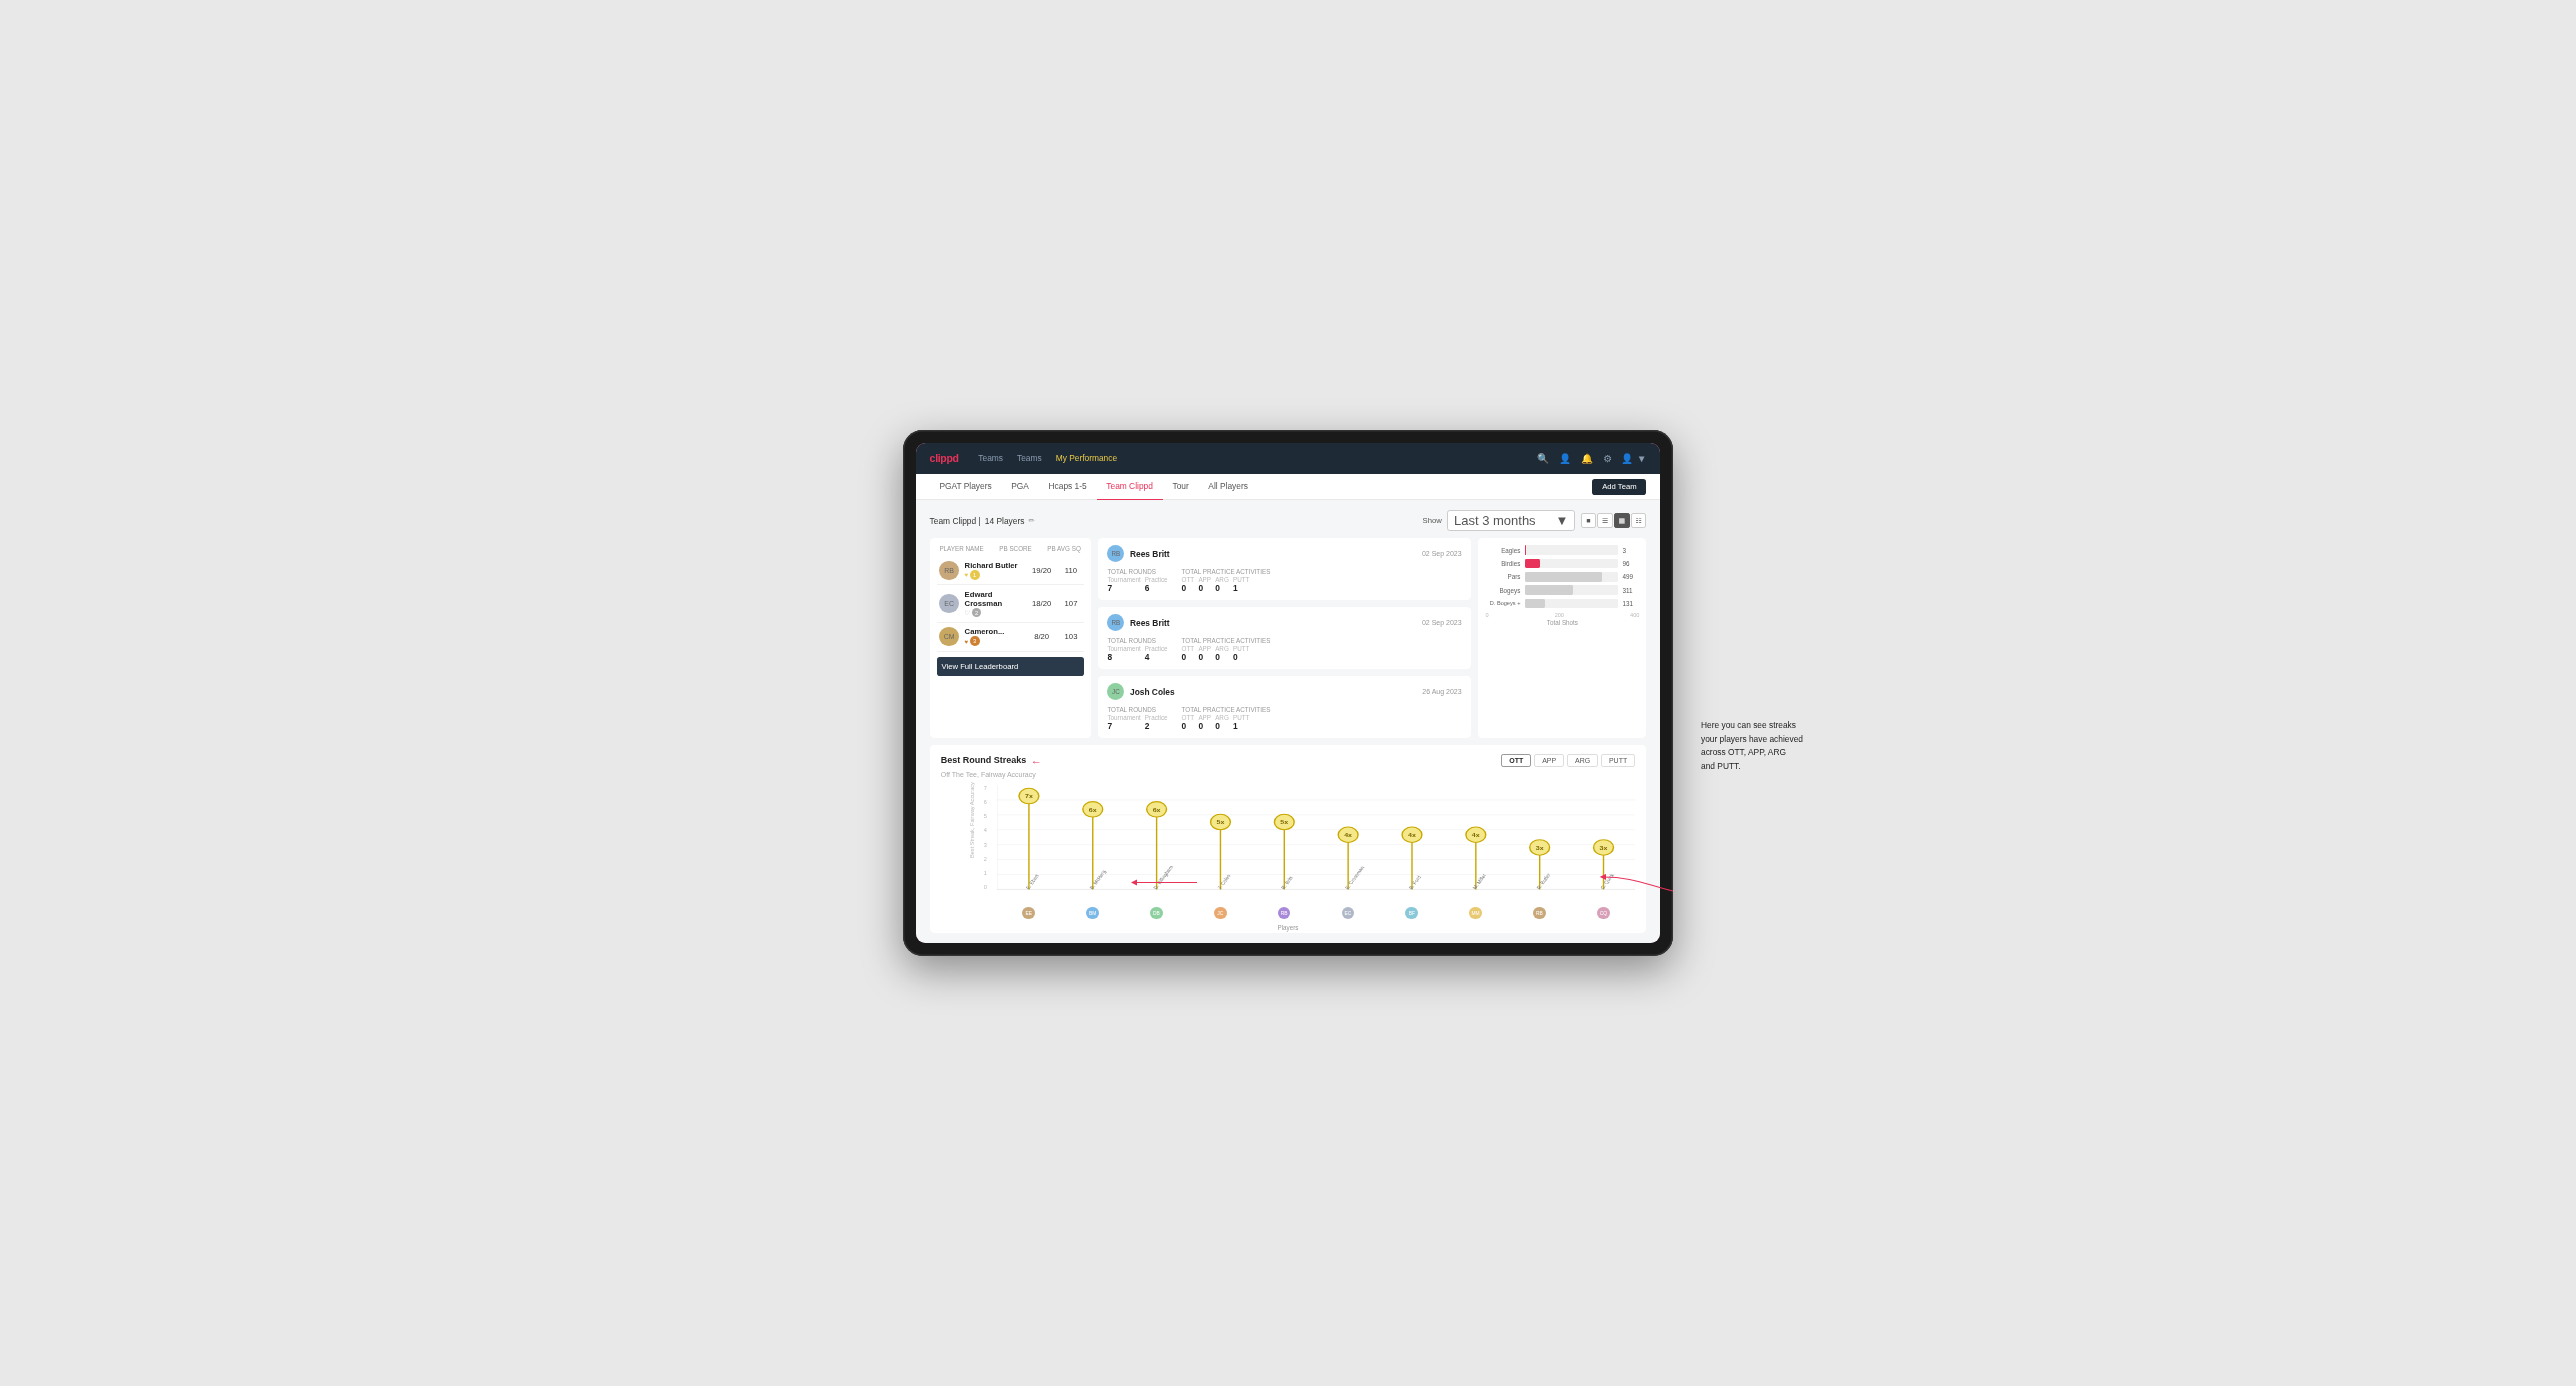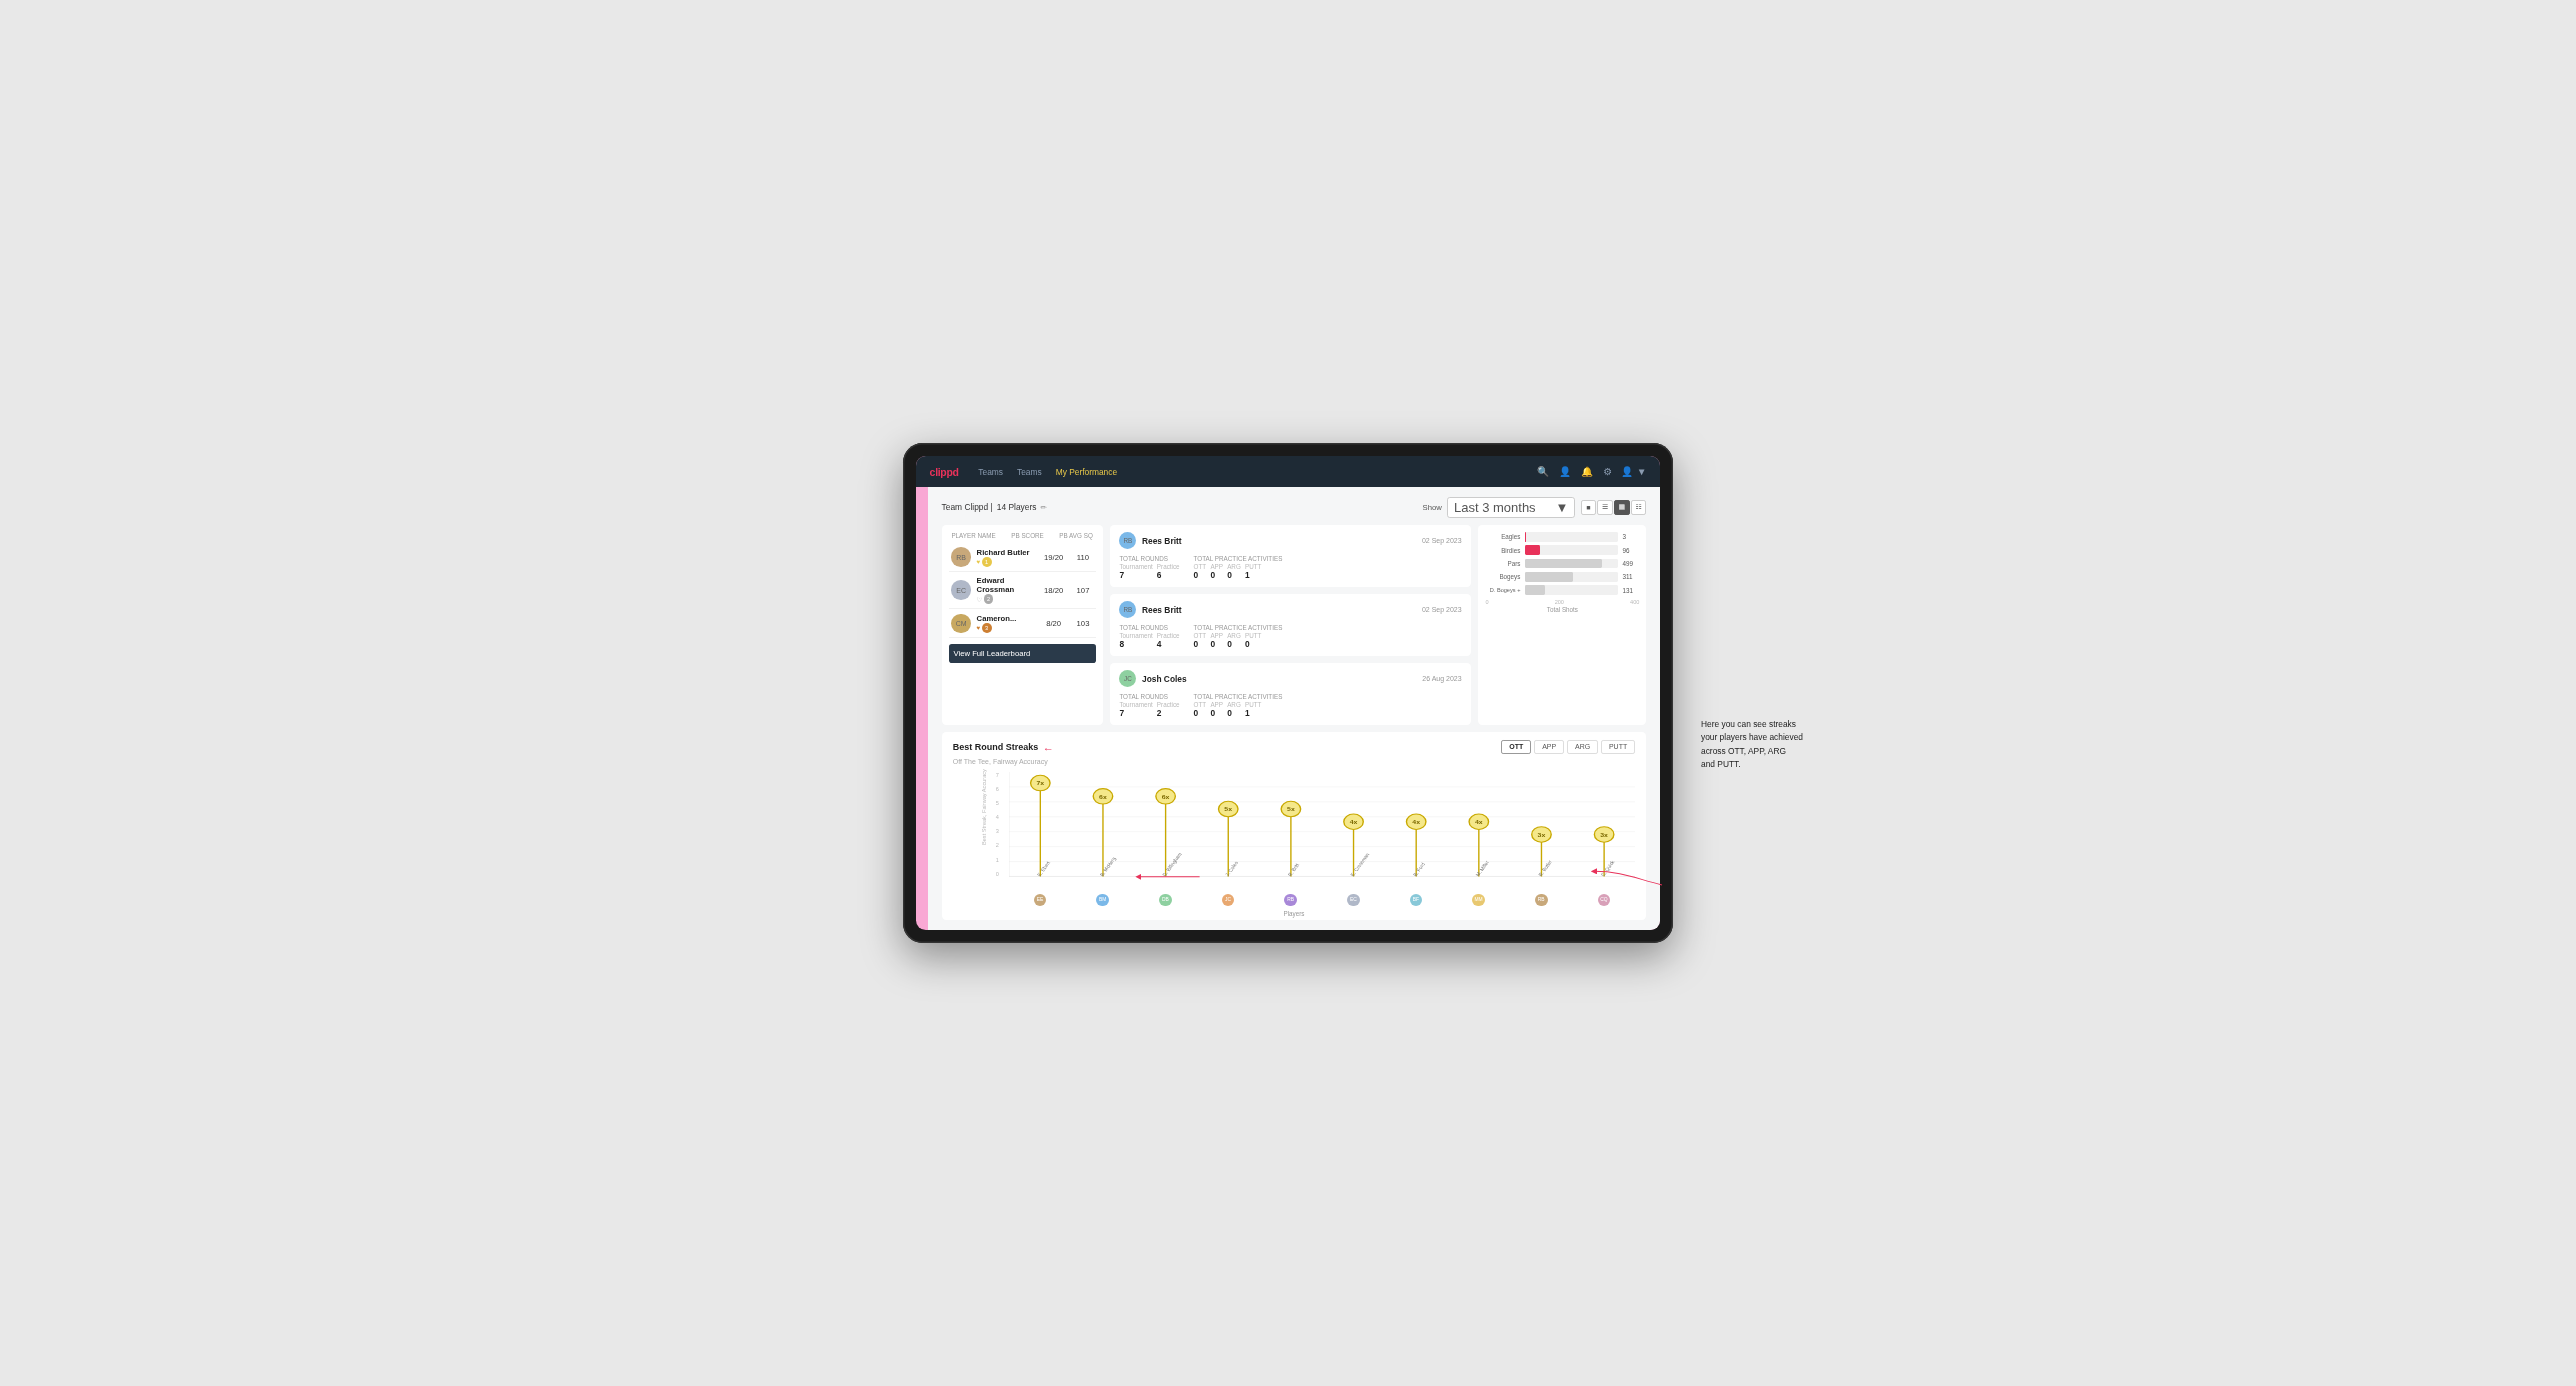--- a/index.html
+++ b/index.html
@@ -80,21 +80,21 @@
     .add-team-btn {
       background: #1e2a35;
       color: #fff;
       font-size: 7.7px;
       padding: 3.5px 9.8px;
       border-radius: 2.8px;
       cursor: pointer;
     }
 
     
-    .main-content { background: #f5f6f7; padding: 9.8px 14px; margin-left: 12px; }
+    .main-content { background: #f5f6f7; padding: 9.8px 14px; }
 
     
     .team-header {
       display: flex;
       align-items: center;
       justify-content: space-between;
       margin-bottom: 7px;
     }
     .team-title { font-size: 8.4px; color: #333; display: flex; align-items: center; gap: 4.2px; }
     .team-title .edit-icon { color: #999; font-size: 7.7px; cursor: pointer; }
@@ -304,20 +304,31 @@
         </div>
         <div class="nav-icons">
           <span class="nav-icon">🔍</span>
           <span class="nav-icon">👤</span>
           <span class="nav-icon">🔔</span>
           <span class="nav-icon">⚙</span>
           <span class="nav-icon">👤 ▼</span>
         </div>
       </div>
 
+      <div class="sub-nav">
+        <div class="sub-nav-links">
+          <span class="sub-nav-link">PGAT Players</span>
+          <span class="sub-nav-link">PGA</span>
+          <span class="sub-nav-link">Hcaps 1-5</span>
+          <span class="sub-nav-link active">Team Clippd</span>
+          <span class="sub-nav-link">Tour</span>
+          <span class="sub-nav-link">All Players</span>
+        </div>
+        <div class="add-team-btn">Add Team</div>
+      </div>
 
       <div class="main-content">
 
         <div class="team-header">
           <div class="team-title">
             <span>Team Clippd | </span>
             <span>14 Players</span>
             <span class="edit-icon">✏</span>
           </div>
           <div class="show-controls">

